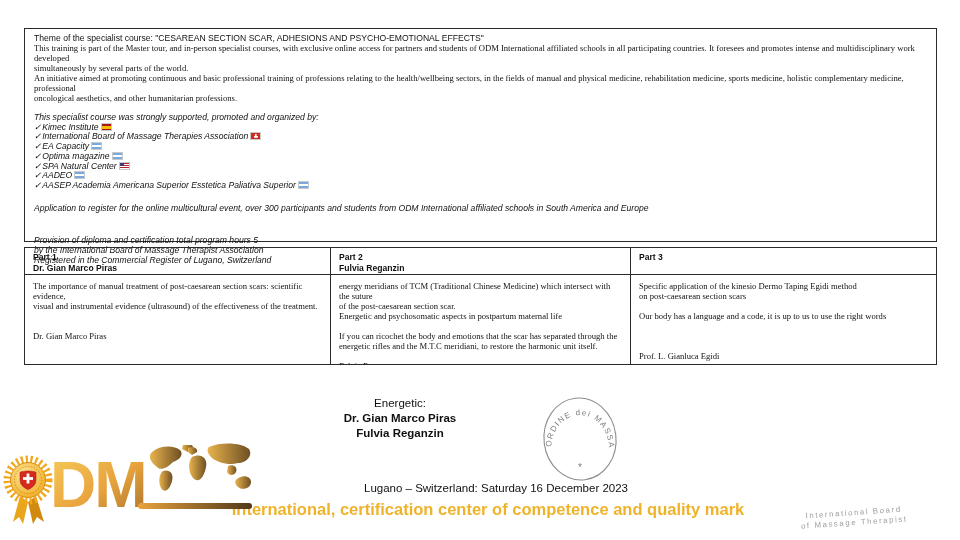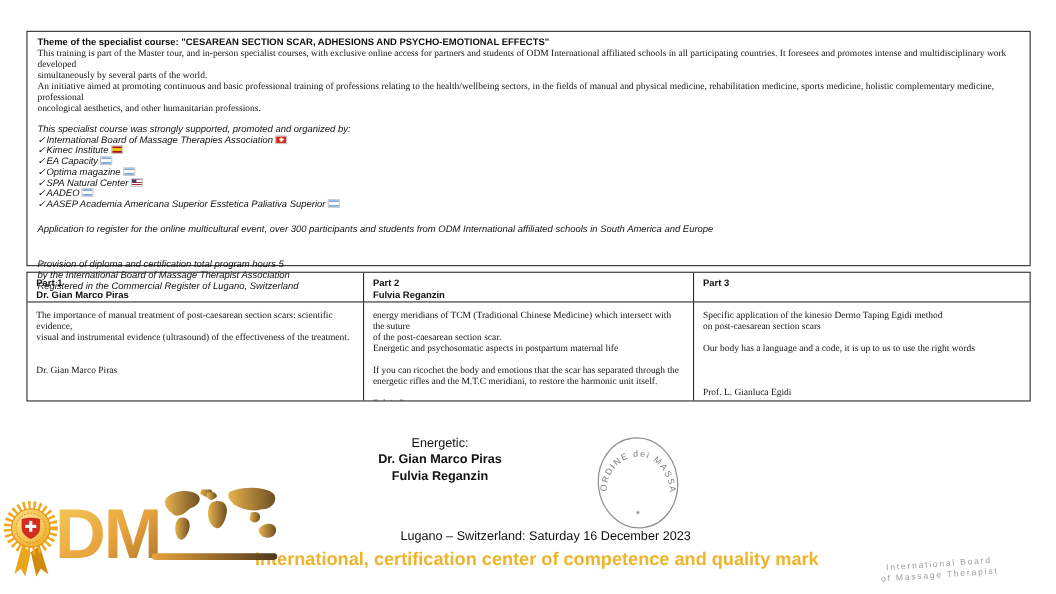--- a/index.html
+++ b/index.html
@@ -1,18 +1,18 @@
 <!DOCTYPE html>
 <html><head>
 <meta charset="utf-8">
 <style>
   html,body{margin:0;padding:0;background:#fff;}
   .slide{position:relative;width:960px;height:540px;background:#ffffff;overflow:hidden;
          font-family:"Liberation Sans",sans-serif;color:#111;}
-  .b{font-weight:bold;}
+  .b{font-weight:normal;}
   .i{font-style:italic;}
   .pre{white-space:pre-line;font-family:Liberation Serif, serif;}
 
   
   .infobox{position:absolute;left:24px;top:28px;width:913px;height:214px;
            border:1.2px solid #2b2b2b;box-sizing:border-box;padding:4px 9px;
            font-size:8.6px;line-height:10px;}
   .sp10{height:10px;}
   .sp12{height:12px;}
   .org-list{font-style:italic;line-height:9.7px;}
@@ -59,22 +59,22 @@
 
   <div class="infobox">
     <div class="b">Theme of the specialist course: "CESAREAN SECTION SCAR, ADHESIONS AND PSYCHO-EMOTIONAL EFFECTS"</div>
     <div class="pre">This training is part of the Master tour, and in-person specialist courses, with exclusive online access for partners and students of ODM International affiliated schools in all participating countries. It foresees and promotes intense and multidisciplinary work developed
 simultaneously by several parts of the world.</div>
     <div class="pre">An initiative aimed at promoting continuous and basic professional training of professions relating to the health/wellbeing sectors, in the fields of manual and physical medicine, rehabilitation medicine, sports medicine, holistic complementary medicine, professional
 oncological aesthetics, and other humanitarian professions.</div>
     <div class="sp10"></div>
     <div class="org-list">
       <div class="b i" style="font-weight:normal;">This specialist course was strongly supported, promoted and organized by:</div>
+      <div class="org-item"><span class="chk">✓</span><span>Kimec Institute</span><span class="flag flag-es"></span></div>
       <div class="org-item"><span class="chk">✓</span><span>International Board of Massage Therapies Association</span><span class="flag flag-ch"></span></div>
-      <div class="org-item"><span class="chk">✓</span><span>Kimec Institute</span><span class="flag flag-es"></span></div>
       <div class="org-item"><span class="chk">✓</span><span>EA Capacity</span><span class="flag flag-ar"></span></div>
       <div class="org-item"><span class="chk">✓</span><span>Optima magazine</span><span class="flag flag-ar"></span></div>
       <div class="org-item"><span class="chk">✓</span><span>SPA Natural Center</span><span class="flag flag-us"></span></div>
       <div class="org-item"><span class="chk">✓</span><span>AADEO</span><span class="flag flag-ar"></span></div>
       <div class="org-item"><span class="chk">✓</span><span>AASEP Academia Americana Superior Esstetica Paliativa Superior</span><span class="flag flag-ar"></span></div>
     </div>
     <div class="sp12"></div>
     <div class="i">Application to register for the online multicultural event, over 300 participants and students from ODM International affiliated schools in South America and Europe</div>
     <div class="sp12"></div>
     <div class="sp10"></div>

